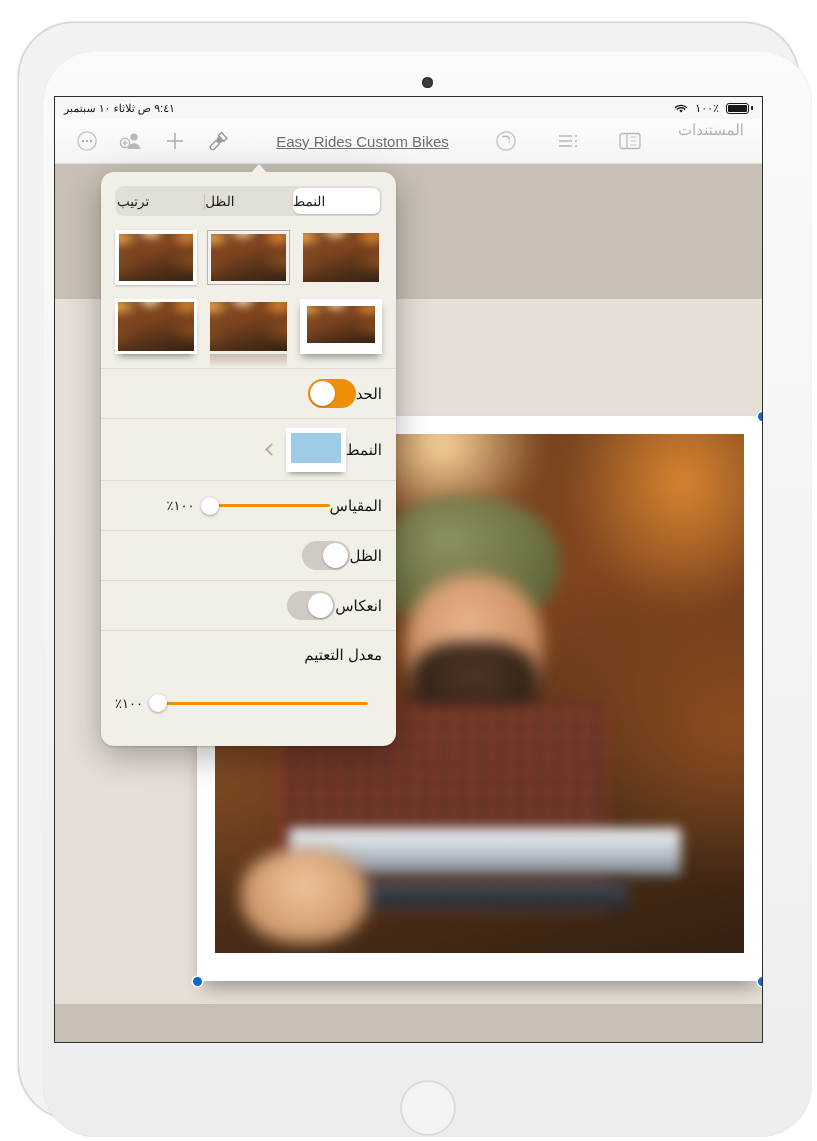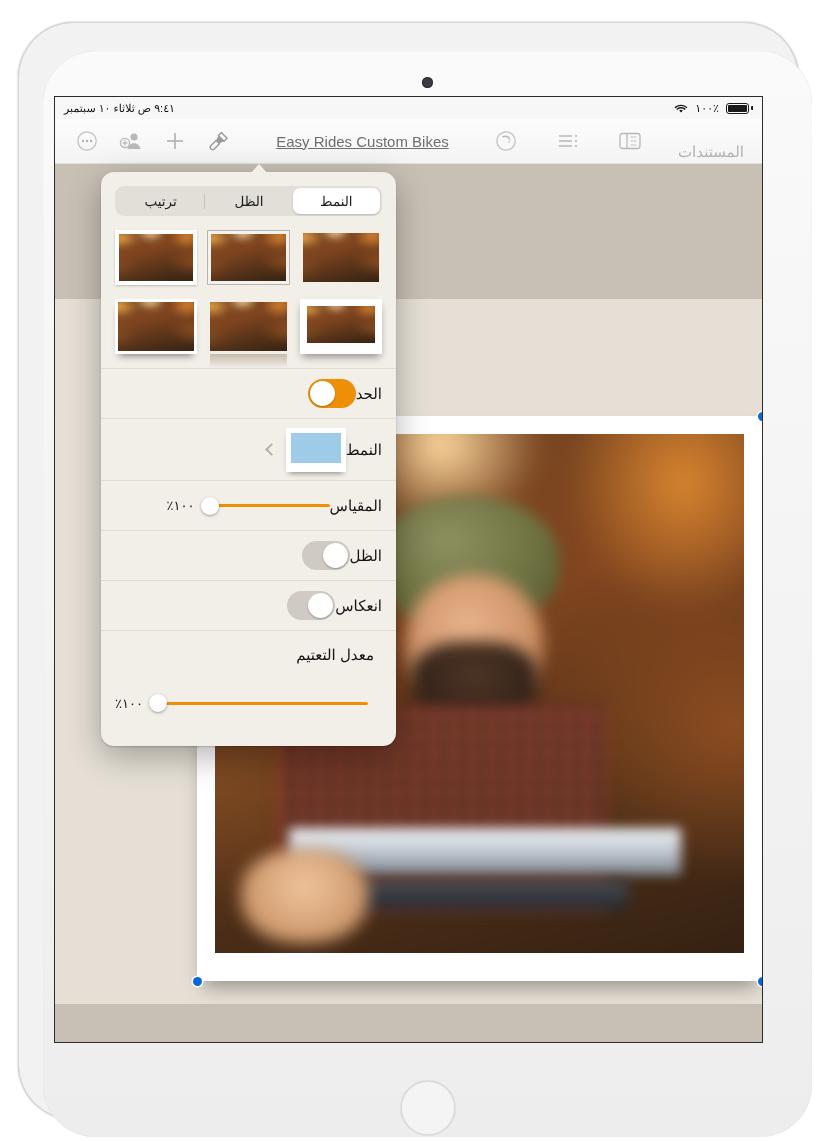--- a/index.html
+++ b/index.html
@@ -82,21 +82,21 @@
 
   
   #toolbar {
     position: absolute; left: 0; top: 22px;
     width: 100%; height: 45px;
     background: linear-gradient(#fcfcfc,#f4f4f4);
     border-bottom: 1px solid #e0e0e0;
     direction: rtl;
     display: flex; align-items: center;
   }
-  #toolbar-right { display: flex; align-items: flex-end; gap: 22px; padding-right: 12px; }
+  #toolbar-right { display: flex; align-items: flex-start; gap: 22px; padding-right: 12px; }
   #doc-label { font-size: 15px; color: #b2b2b2; padding: 0 6px; }
   .tb-btn {
     width: 40px; height: 40px;
     display: flex; align-items: center; justify-content: center;
     color: #b8b8b8;
   }
   .tb-btn.active { color: #8a8a8a; }
   #doc-title {
     flex: 1;
     text-align: center;
@@ -249,21 +249,21 @@
   #seg-wrap { padding: 14px 14px 10px 14px; }
   #segmented {
     display: flex;
     background: #e2ded8;
     border-radius: 9px;
     padding: 2px;
     height: 30px;
   }
   .seg {
     flex: 1;
-    display: flex; align-items: center; justify-content: center;
+    display: flex; align-items: center; justify-content: flex-end;
     font-size: 13.5px; color: #1c1c1c;
     border-radius: 7px;
     position: relative;
   }
   .seg.selected {
     background: #ffffff;
     box-shadow: 0 1px 2px rgba(0,0,0,.18);
   }
   .seg-divider {
     width: 1px; height: 15px;
@@ -402,21 +402,21 @@
     left: -9px; top: 50%;
     transform: translateY(-50%);
     width: 18px; height: 18px;
     border-radius: 50%;
     background: #ffffff;
     box-shadow: 0 1px 3px rgba(0,0,0,.35);
   }
   .section-title {
     height: 48px;
     display: flex; align-items: center;
-    padding: 0 22px;
+    padding: 0 14px;
     border-top: 1px solid #e0dbd3;
     font-size: 15px; color: #141414;
   }
   .no-top { border-top: 0; }
 </style>
 </head>
 <body>
 
 <div id="device-frame">
   <div id="device-bezel"></div>

